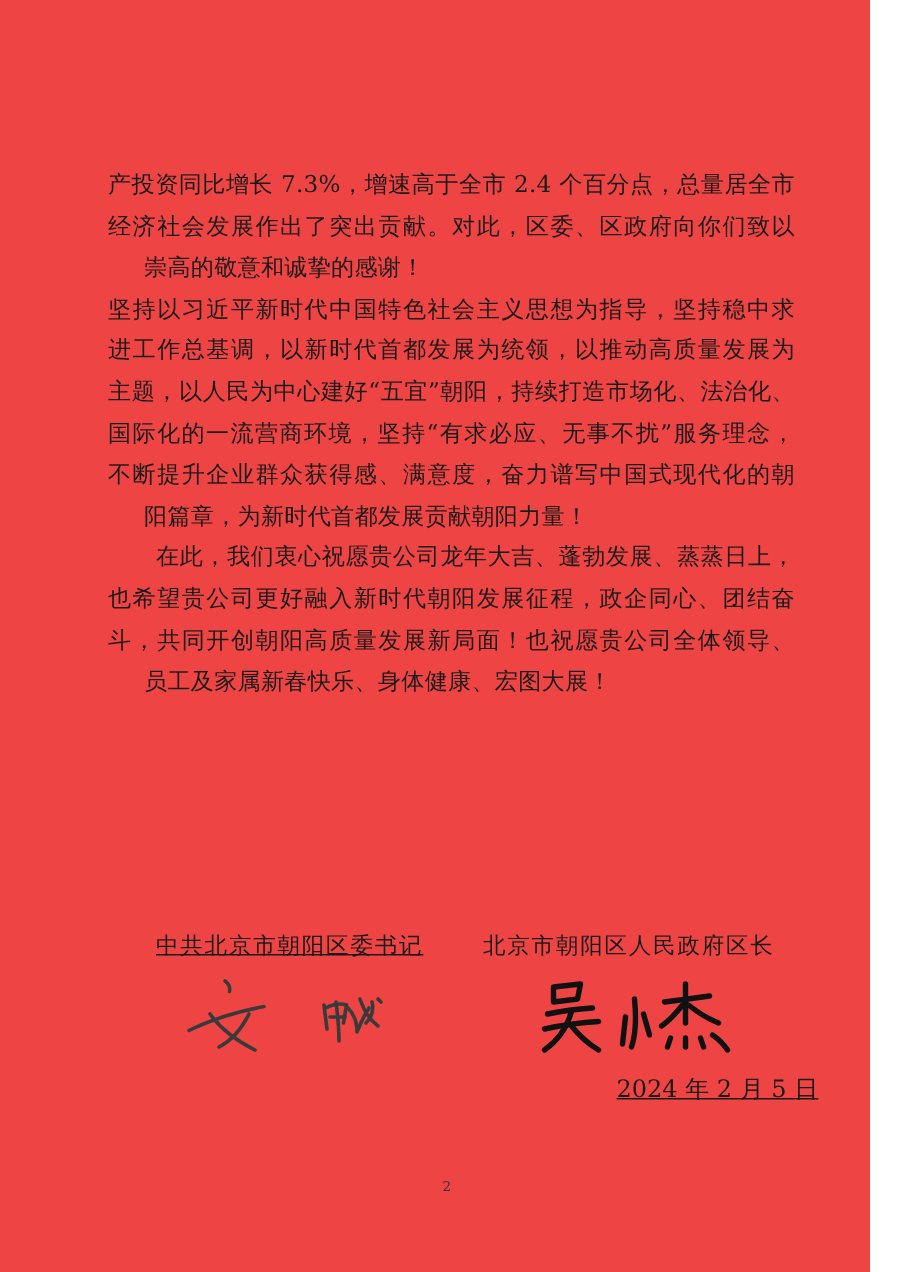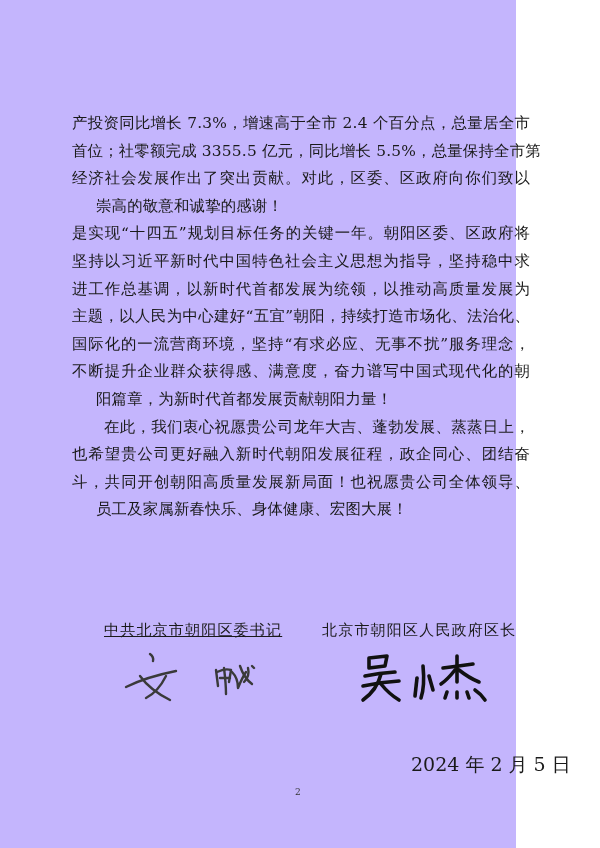--- a/index.html
+++ b/index.html
@@ -11,22 +11,22 @@
       width: 600px;
       height: 848px;
       position: relative;
       overflow: hidden;
       font-family: "DejaVu Serif", "Liberation Serif", serif;
       color: #1a1a1a;
     }
     .page {
       position: absolute;
       left: 0; top: 0;
-      width: 516px; height: 848px;
-      background: #c4b5fd;
+      width: 580px; height: 848px;
+      background: #ef4444;
     }
     .body-text {
       position: absolute;
       left: 72px;
       top: 110px;
       width: 458px;
     }
     .line {
       height: 27.6px;
       line-height: 27.6px;
@@ -55,45 +55,44 @@
     .signer-left { position: absolute; left: 0; top: 0; letter-spacing: 1.2px; text-decoration: underline; }
     .signer-right { position: absolute; left: 218px; top: 0; letter-spacing: 1.2px; }
     .sig {
       position: absolute;
     }
     .sig-left { left: 120px; top: 650px; width: 150px; height: 60px; }
     .sig-right { left: 355px; top: 650px; width: 140px; height: 60px; }
     .date {
       position: absolute;
       left: 411px;
-      top: 754px;
-      font-size: 19px;
+      top: 716px;
+      font-size: 16px;
       line-height: 20px;
       white-space: nowrap;
+      text-decoration: underline;
     }
     .page-number {
       position: absolute;
       left: 295px;
       top: 786px;
       font-size: 9px;
       line-height: 12px;
       color: #333;
     }
   </style>
 </head>
 <body>
 
 <div class="page">
 
   <div class="body-text">
     <div class="line">产投资同比增长 7.3%，增速高于全市 2.4 个百分点，总量居全市</div>
-    <div class="line">首位；社零额完成 3355.5 亿元，同比增长 5.5%，总量保持全市第</div>
     <div class="line">经济社会发展作出了突出贡献。对此，区委、区政府向你们致以</div>
     <div class="line last">崇高的敬意和诚挚的感谢！</div>
-    <div class="line">是实现“十四五”规划目标任务的关键一年。朝阳区委、区政府将</div>
     <div class="line">坚持以习近平新时代中国特色社会主义思想为指导，坚持稳中求</div>
     <div class="line">进工作总基调，以新时代首都发展为统领，以推动高质量发展为</div>
     <div class="line">主题，以人民为中心建好“五宜”朝阳，持续打造市场化、法治化、</div>
     <div class="line">国际化的一流营商环境，坚持“有求必应、无事不扰”服务理念，</div>
     <div class="line">不断提升企业群众获得感、满意度，奋力谱写中国式现代化的朝</div>
     <div class="line last">阳篇章，为新时代首都发展贡献朝阳力量！</div>
     <div class="line indent">在此，我们衷心祝愿贵公司龙年大吉、蓬勃发展、蒸蒸日上，</div>
     <div class="line">也希望贵公司更好融入新时代朝阳发展征程，政企同心、团结奋</div>
     <div class="line">斗，共同开创朝阳高质量发展新局面！也祝愿贵公司全体领导、</div>
     <div class="line last">员工及家属新春快乐、身体健康、宏图大展！</div>

